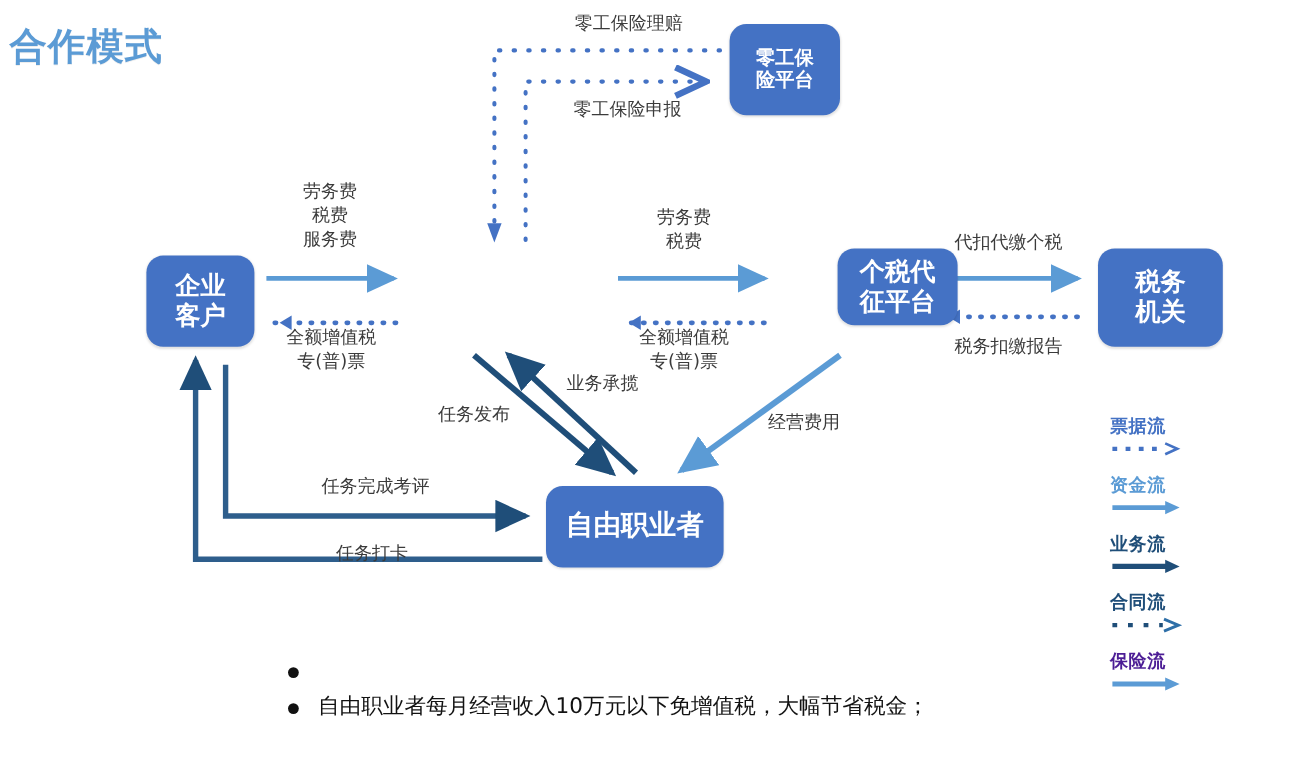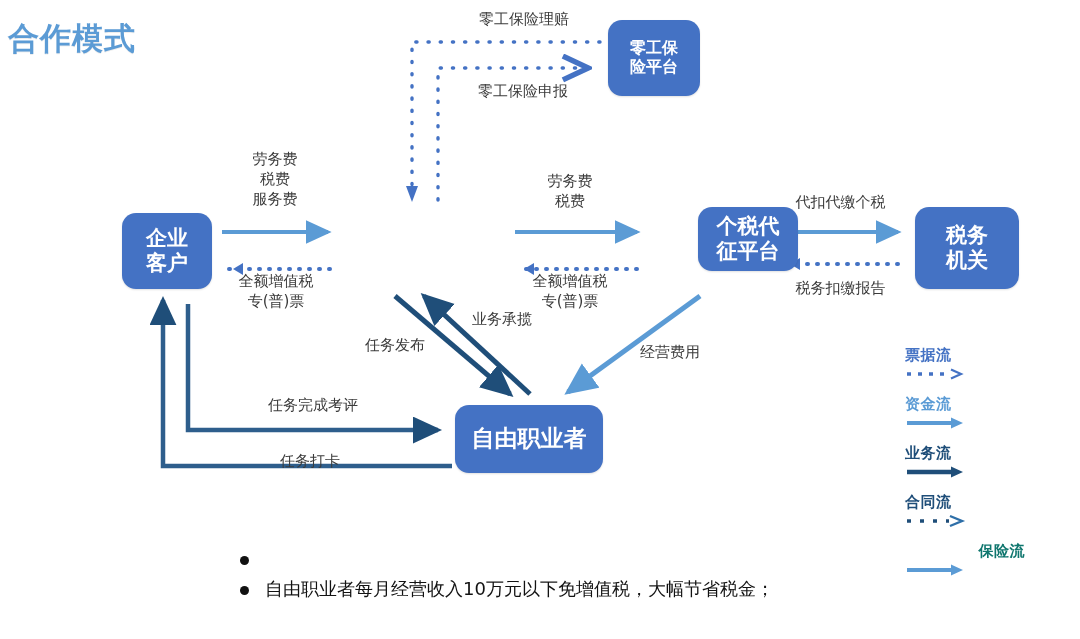--- a/index.html
+++ b/index.html
@@ -67,21 +67,21 @@
     position: absolute;
     color: #3b3b3b;
     font-size: 15px;
     line-height: 1.32;
     white-space: pre-line;
     text-align: center;
   }
 
   
   #legend { left: 905px; top: 348px; width: 120px; }
-  .legend-item { margin-bottom: 13px; position: relative; height: 36px; }
+  .legend-item { margin-bottom: 13px; position: relative; height: 36px; margin-left: 20px; }
   .legend-label {
     font-size: 15px;
     font-weight: bold;
     letter-spacing: 0.5px;
     display: block;
     line-height: 1.05;
   }
   .legend-swatch { display: block; margin-top: 2px; height: 16px; }
 
   
@@ -262,21 +262,21 @@
 
     <div class="legend-item">
       <span class="legend-label" style="color:#1F4E79;">合同流</span>
       <svg class="legend-swatch" width="64" height="16" viewBox="0 0 64 16">
         <line x1="2" y1="8" x2="44" y2="8" stroke="#1F4E79" stroke-width="3.6" stroke-linecap="butt" stroke-dasharray="4 9"></line>
         <path d="M45,3 L57,8 L45,13" fill="none" stroke="#2E6FA8" stroke-width="2.4"></path>
       </svg>
     </div>
 
     <div class="legend-item">
-      <span class="legend-label" style="color:#0f766e;text-align:right;">保险流</span>
+      <span class="legend-label" style="color:#4c1d95;">保险流</span>
       <svg class="legend-swatch" width="64" height="16" viewBox="0 0 64 16">
         <line x1="2" y1="8" x2="48" y2="8" stroke="#5B9BD5" stroke-width="4"></line>
         <path d="M46,2.5 L58,8 L46,13.5 z" fill="#5B9BD5"></path>
       </svg>
     </div>
 
   </div>
 
   <div class="abs" id="bullets">
     <div class="bullet-row">

